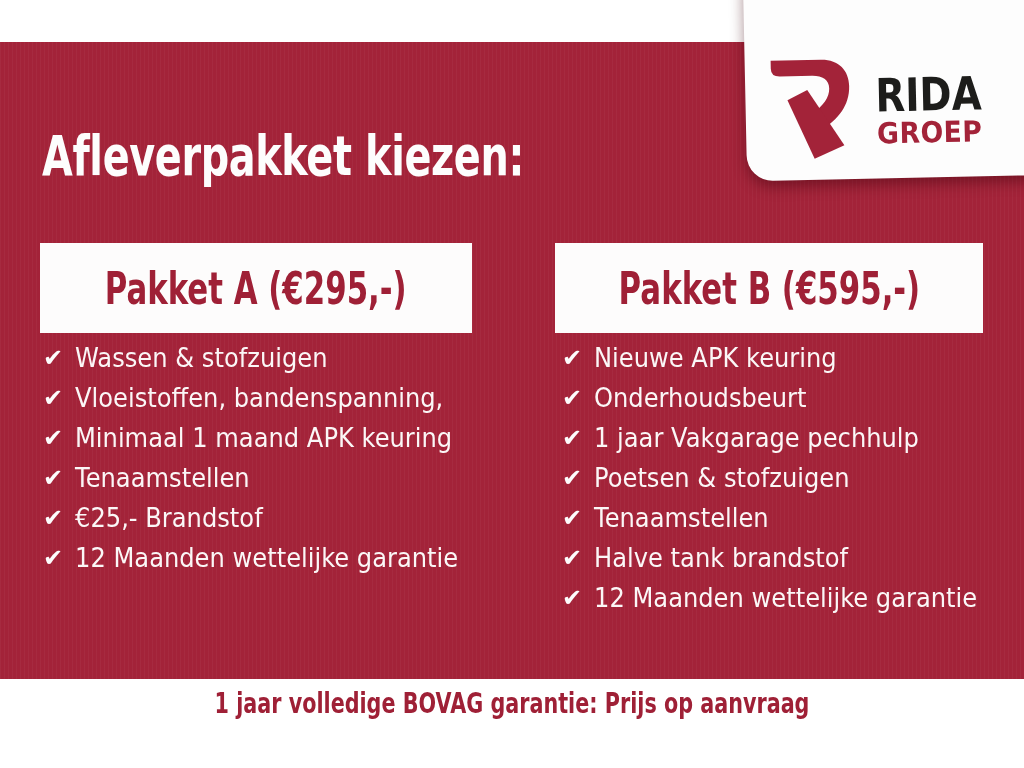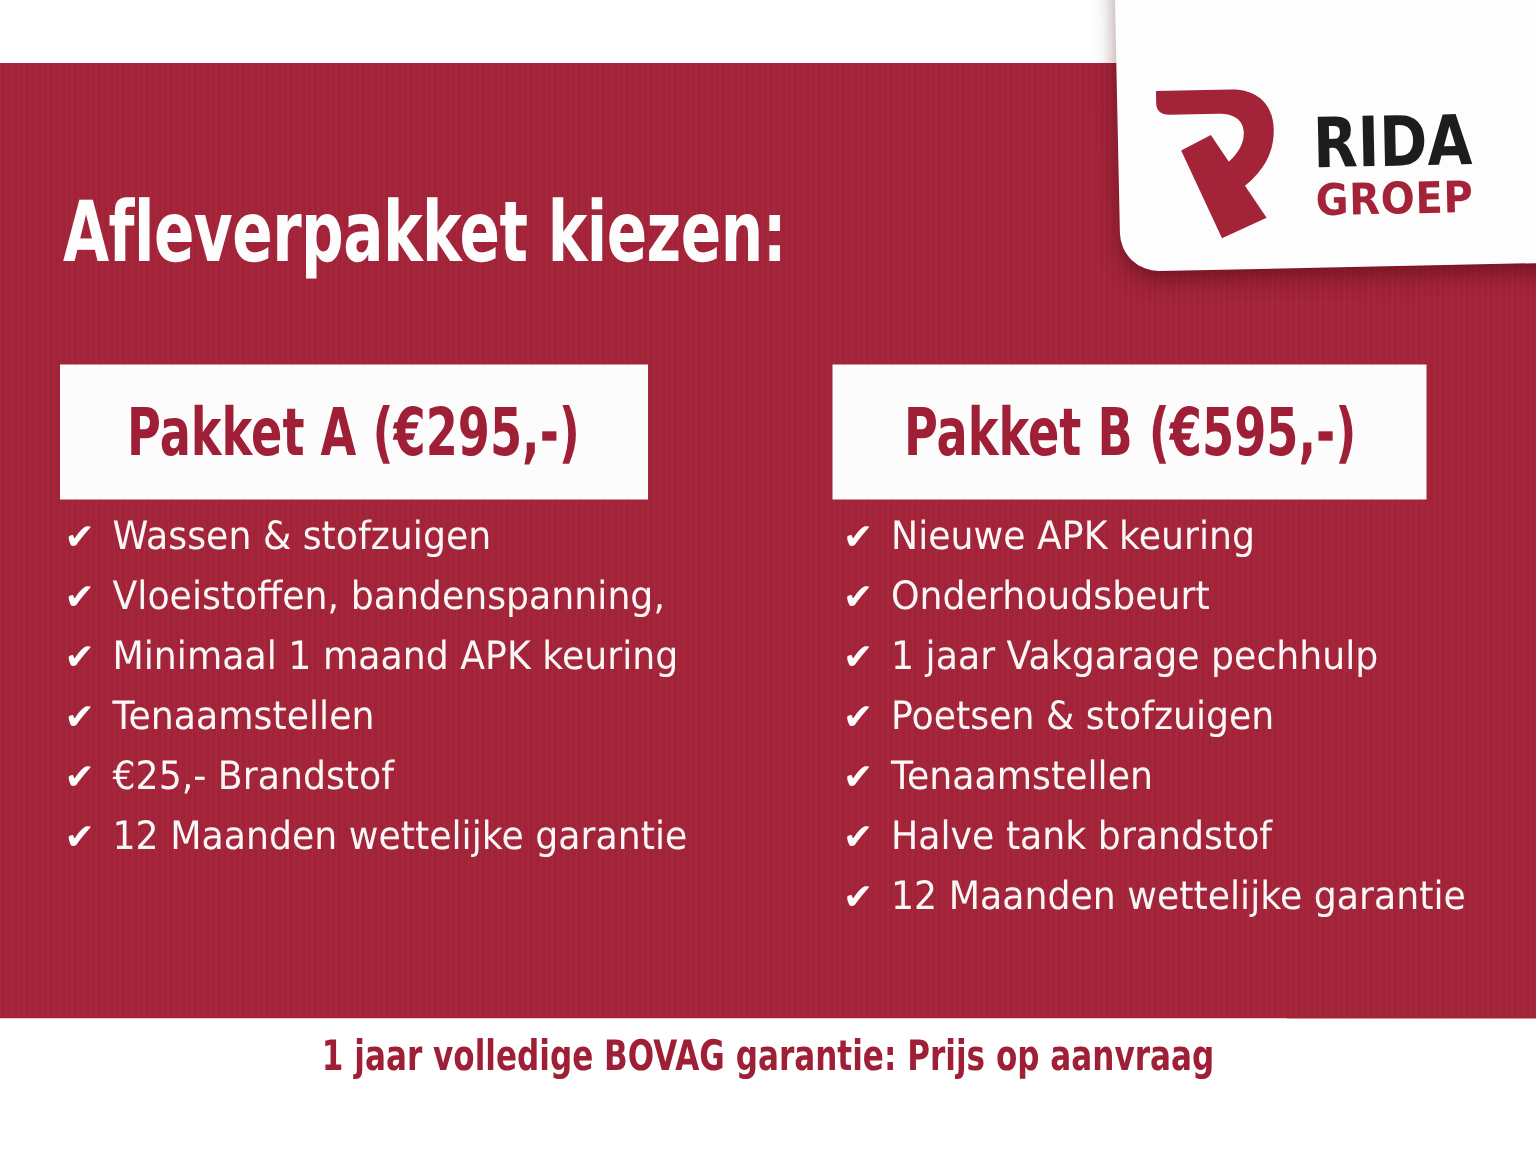--- a/index.html
+++ b/index.html
@@ -37,25 +37,25 @@
     transform:scaleX(0.84);transform-origin:left center;
   }
   .logo-subname{
     position:absolute;left:131px;top:141px;
     font-size:29px;font-weight:bold;color:#a32339;line-height:29px;
     letter-spacing:0.5px;white-space:nowrap;
     transform:scaleX(0.92);transform-origin:left center;
   }
   
   .pkg-box{
-    position:absolute;top:243px;width:392px;height:90px;background:#fdfcfc;
+    position:absolute;top:243px;width:432px;height:90px;background:#fdfcfc;
     display:flex;align-items:center;justify-content:center;
   }
   .pkg-box.a{left:40px;}
-  .pkg-box.b{left:555px;width:396px;justify-content:center;}
+  .pkg-box.b{left:555px;width:428px;justify-content:center;}
   .pkg-title{
     font-size:44px;font-weight:bold;color:#9f2036;white-space:nowrap;
     transform:scaleX(0.70);transform-origin:center center;
   }
   
   .check-list{
     position:absolute;top:338px;margin:0;padding:0;list-style:none;
   }
   .check-list.left{left:43px;width:480px;}
   .check-list.right{left:562px;width:452px;}

